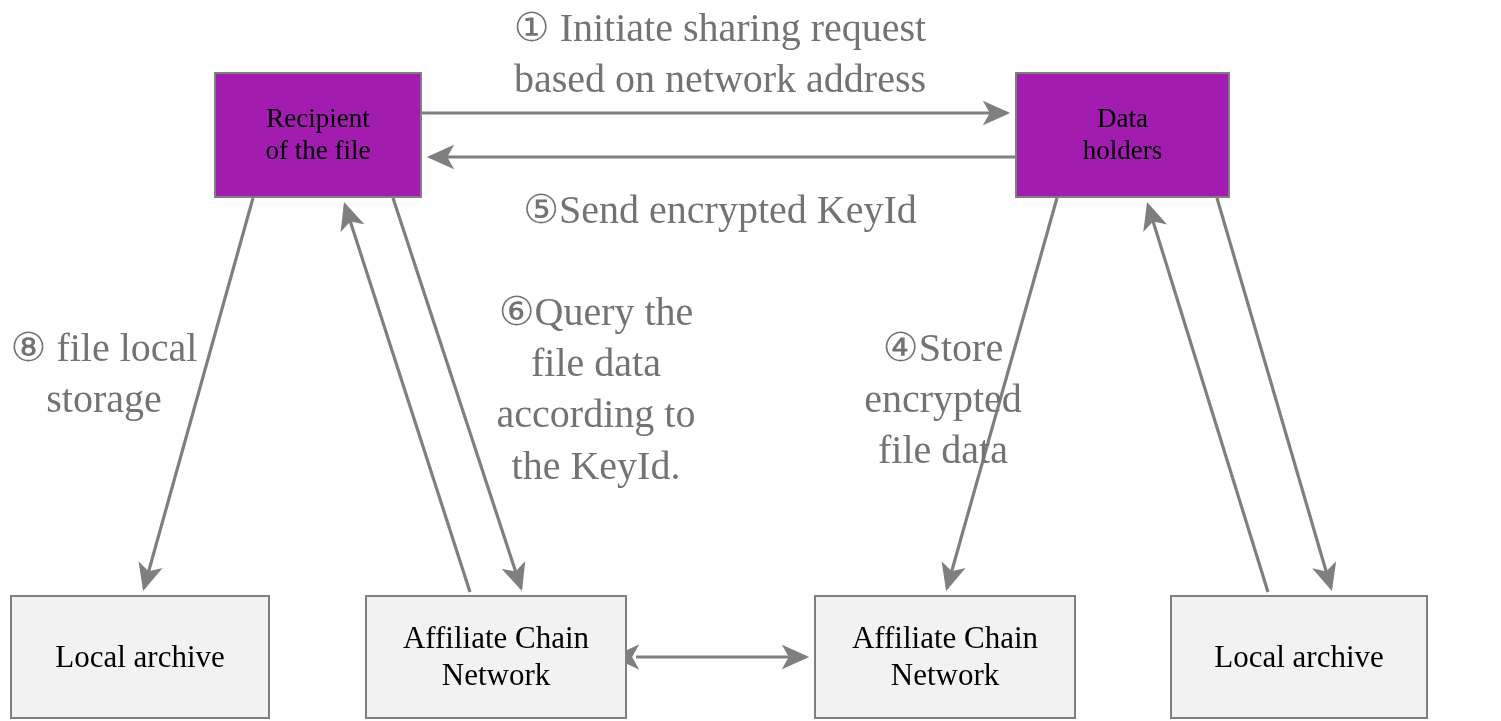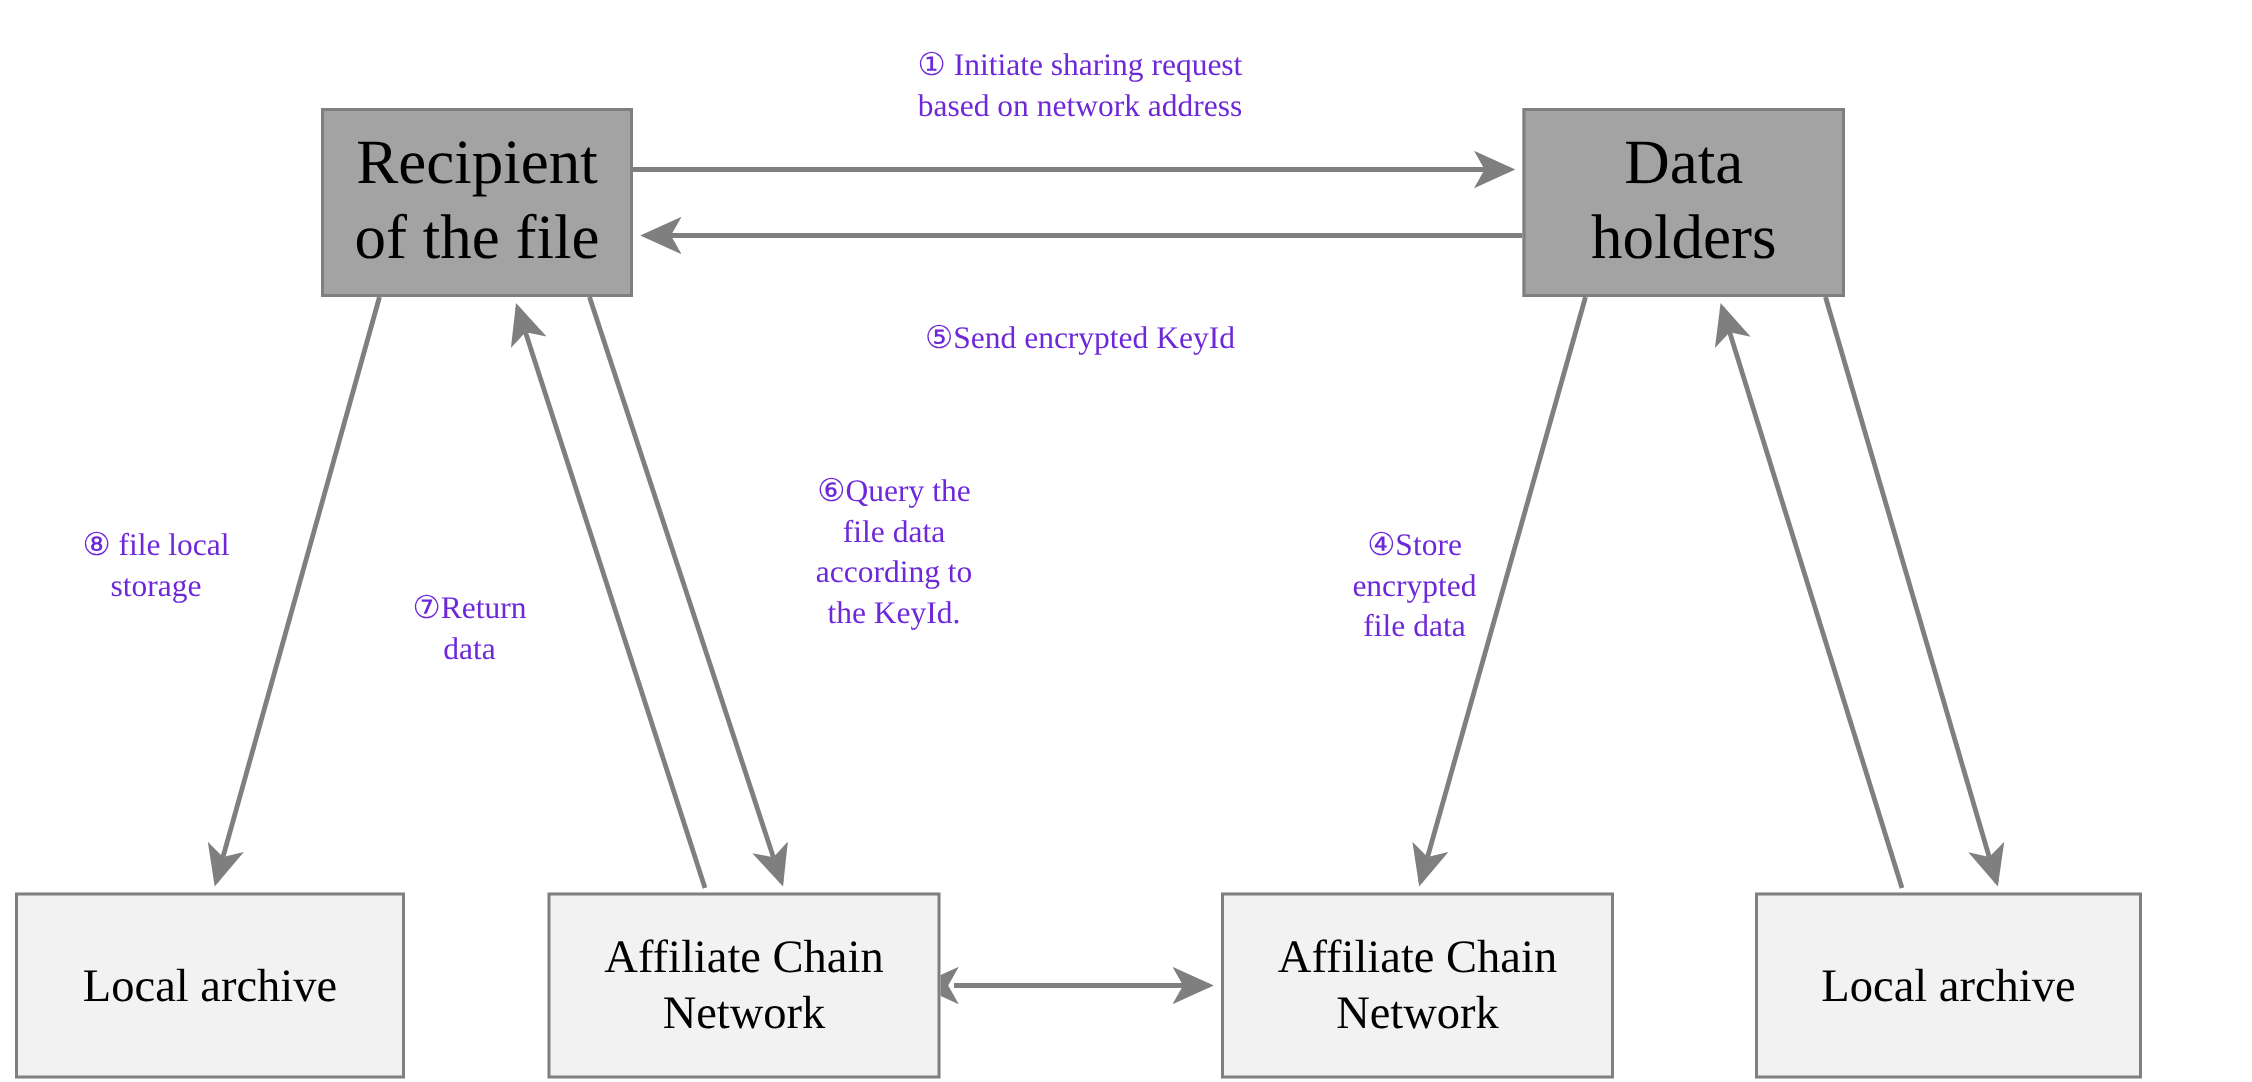--- a/index.html
+++ b/index.html
@@ -31,36 +31,35 @@
     border: 2.5px solid #7f7f7f;
     display: flex;
     align-items: center;
     justify-content: center;
     text-align: center;
     line-height: 1.18;
     color: #000000;
     white-space: pre-line;
   }
   .node-yellow {
-    background: #a3a3a3;
-    font-size: 42px;
+    background: #a21caf;
+    font-size: 27px;
   }
   .node-grey {
     background: #F2F2F2;
     font-size: 31px;
   }
   .edge-label {
     position: absolute;
-    color: #6d28d9;
-    font-size: 21px;
+    color: #737373;
+    font-size: 40px;
     line-height: 1.28;
     text-align: center;
     white-space: pre-line;
     pointer-events: none;
-    margin-top: 28px;
   }
   .edge-label.lbl-left { text-align: center; }
 </style>
 </head>
 <body>
 
 <div id="diagram-root">
 
   <svg class="canvas" viewBox="0 0 1501 721">
     <defs>
@@ -108,22 +107,20 @@
   <div class="node-box node-grey" style="left:1170px; top:595px; width:258px; height:124px;">Local archive</div>
 
   <div class="edge-label" style="left:495px; top:2px; width:450px;">① Initiate sharing request
 based on network address</div>
 
   <div class="edge-label lbl-left" style="left:0px; top:322px; width:208px;">⑧ file local
 storage</div>
 
   <div class="edge-label" style="left:500px; top:184px; width:440px;">⑤Send encrypted KeyId</div>
 
-  <div class="edge-label" style="left:228px; top:364px; width:170px;">⑦Return
-data</div>
 
   <div class="edge-label" style="left:484px; top:286px; width:224px;">⑥Query the
 file data
 according to
 the KeyId.</div>
 
   <div class="edge-label" style="left:854px; top:322px; width:178px;">④Store
 encrypted
 file data</div>
 

